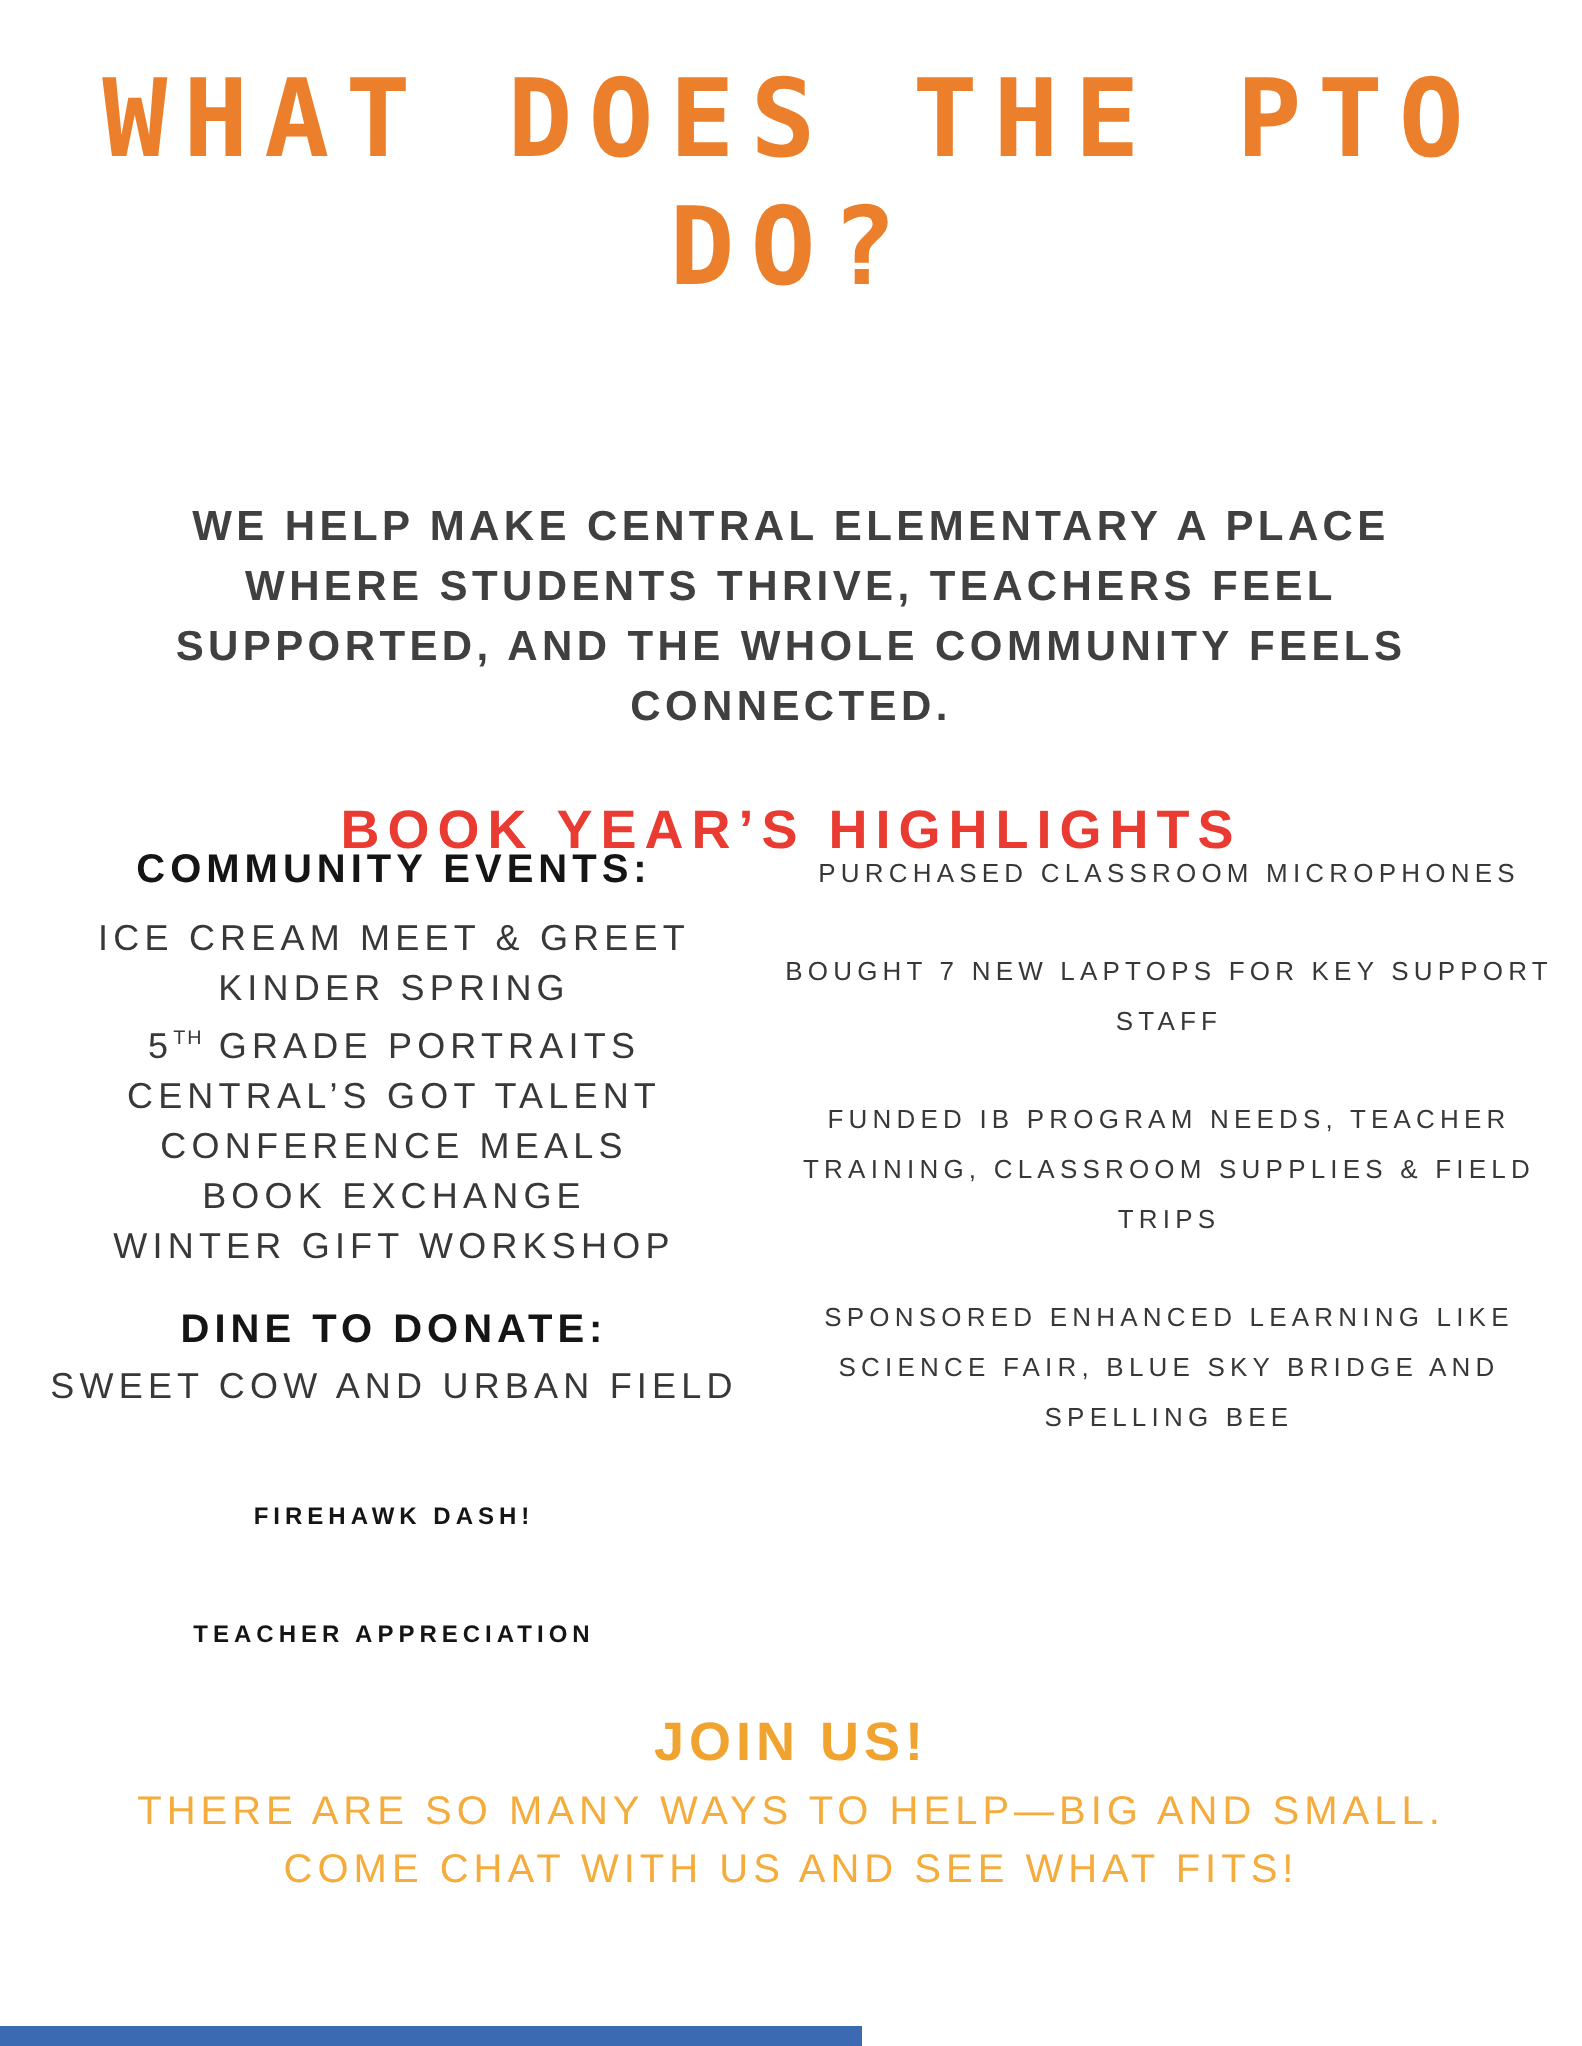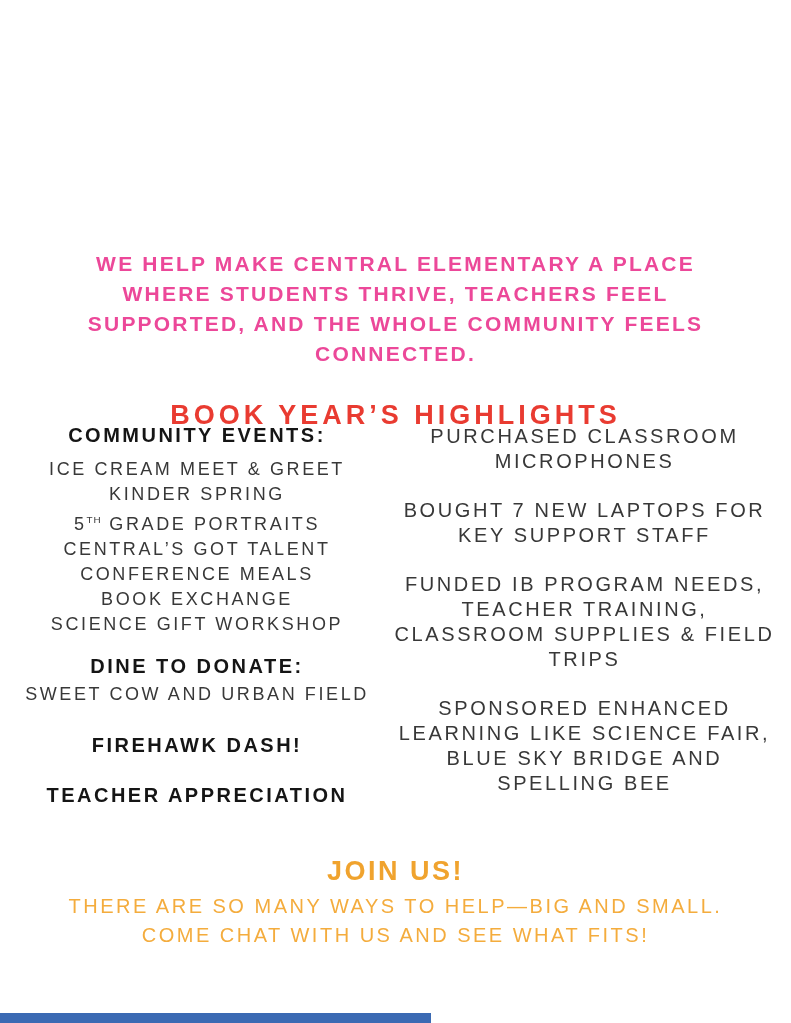--- a/index.html
+++ b/index.html
@@ -29,21 +29,21 @@
   }
 
   
   .intro {
     position: absolute;
     top: 228px;
     left: 50%;
     transform: translateX(-50%);
     width: 690px;
     text-align: center;
-    color: #ec4899;
+    color: #404040;
     font-weight: 700;
     font-size: 21px;
     letter-spacing: 2.2px;
     line-height: 30px;
   }
 
   
   .highlights-heading {
     position: absolute;
     top: 378px;
@@ -85,28 +85,28 @@
   .sub-block { margin-top: 18px; }
   .sub-text {
     color: #383838;
     font-size: 18px;
     letter-spacing: 2.6px;
     line-height: 25px;
   }
   .bold-line {
     color: #151515;
     font-weight: 700;
-    font-size: 20px;
+    font-size: 12px;
     letter-spacing: 2.5px;
-    margin-top: 27px;
+    margin-top: 45px;
   }
 
   .achievement {
     color: #383838;
-    font-size: 20px;
+    font-size: 13px;
     letter-spacing: 2.6px;
     line-height: 25px;
     margin: 0 0 24px 0;
   }
 
   
   .join-heading {
     position: absolute;
     top: 834px;
     left: 0;
@@ -138,37 +138,41 @@
     width: 431px;
     height: 10px;
     background: #3B6AB3;
   }
 </style>
 </head>
 <body>
 
 <div class="page">
 
+  <div class="title">
+    <div>WHAT DOES THE PTO</div>
+    <div>DO?</div>
+  </div>
 
   <p class="intro">WE HELP MAKE CENTRAL ELEMENTARY A PLACE WHERE STUDENTS THRIVE, TEACHERS FEEL SUPPORTED, AND THE WHOLE COMMUNITY FEELS CONNECTED.</p>
 
   <h2 class="highlights-heading">BOOK YEAR’S HIGHLIGHTS</h2>
 
   <div class="columns">
 
     <div class="col-left">
       <h3 class="col-header">COMMUNITY EVENTS:</h3>
 
       <div class="event-item">ICE CREAM MEET &amp; GREET</div>
       <div class="event-item">KINDER SPRING</div>
       <div class="event-item"><span>5</span><sup>TH</sup><span> GRADE PORTRAITS</span></div>
       <div class="event-item">CENTRAL’S GOT TALENT</div>
       <div class="event-item">CONFERENCE MEALS</div>
       <div class="event-item">BOOK EXCHANGE</div>
-      <div class="event-item">SCIENCE GIFT WORKSHOP</div>
+      <div class="event-item">WINTER GIFT WORKSHOP</div>
 
       <div class="sub-block">
         <h3 class="col-header" style="margin-bottom:4px;">DINE TO DONATE:</h3>
         <div class="sub-text">SWEET COW AND URBAN FIELD</div>
       </div>
 
       <div class="bold-line">FIREHAWK DASH!</div>
       <div class="bold-line">TEACHER APPRECIATION</div>
     </div>
 

